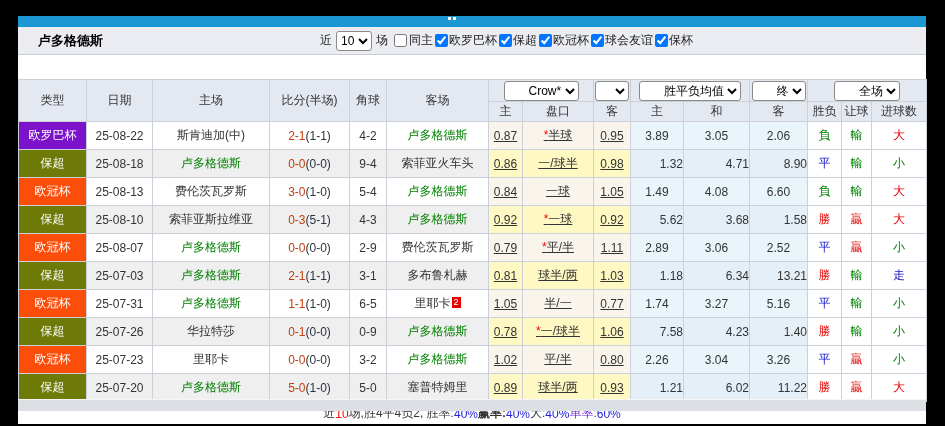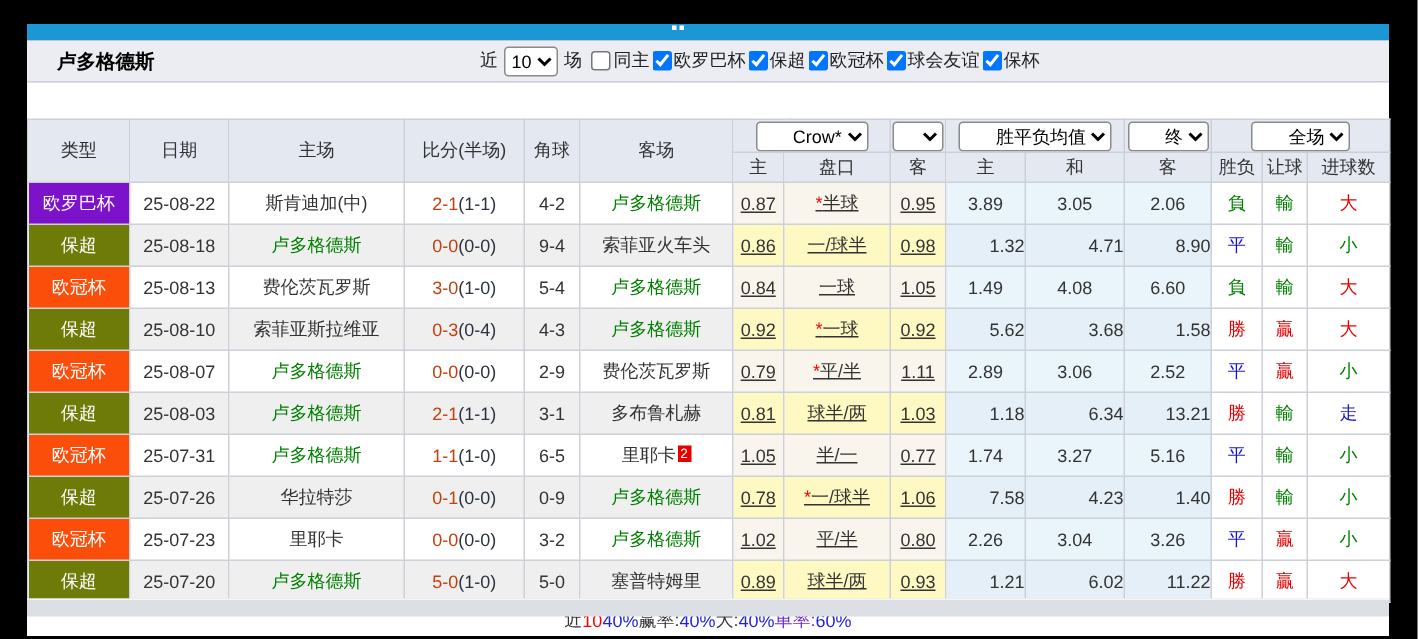--- a/index.html
+++ b/index.html
@@ -247,21 +247,21 @@
           <td class="c-avg">4.08</td>
           <td class="c-avg">6.60</td>
           <td class="c-res" style="color: rgb(0, 128, 0);">負</td>
           <td class="c-res" style="color: rgb(0, 128, 0);">輸</td>
           <td class="c-res" style="color: rgb(230, 0, 0);">大</td>
         </tr>
         <tr class="alt">
           <td class="c-type" style="background: rgb(110, 123, 8);">保超</td>
           <td class="c-date">25-08-10</td>
           <td class="c-team"><span class="team">索菲亚斯拉维亚</span></td>
-          <td class="c-score"><span class="ft">0-3</span><span class="ht">(0-4)</span></td>
+          <td class="c-score"><span class="ft">0-3</span><span class="ht">(5-1)</span></td>
           <td class="c-corner">4-3</td>
           <td class="c-team"><span class="team green">卢多格德斯</span></td>
           <td class="c-crow">0.92</td>
           <td class="c-crow"><span class="star">*</span>一球</td>
           <td class="c-crow">0.92</td>
           <td class="c-avg">5.62</td>
           <td class="c-avg">3.68</td>
           <td class="c-avg">1.58</td>
           <td class="c-res" style="color: rgb(230, 0, 0);">勝</td>
           <td class="c-res" style="color: rgb(230, 0, 0);">贏</td>
@@ -279,21 +279,21 @@
           <td class="c-crow">1.11</td>
           <td class="c-avg">2.89</td>
           <td class="c-avg">3.06</td>
           <td class="c-avg">2.52</td>
           <td class="c-res" style="color: rgb(20, 20, 204);">平</td>
           <td class="c-res" style="color: rgb(230, 0, 0);">贏</td>
           <td class="c-res" style="color: rgb(0, 128, 0);">小</td>
         </tr>
         <tr class="alt">
           <td class="c-type" style="background: rgb(110, 123, 8);">保超</td>
-          <td class="c-date">25-08-03</td>
+          <td class="c-date">25-07-03</td>
           <td class="c-team"><span class="team green">卢多格德斯</span></td>
           <td class="c-score"><span class="ft">2-1</span><span class="ht">(1-1)</span></td>
           <td class="c-corner">3-1</td>
           <td class="c-team"><span class="team">多布鲁札赫</span></td>
           <td class="c-crow">0.81</td>
           <td class="c-crow">球半/两</td>
           <td class="c-crow">1.03</td>
           <td class="c-avg">1.18</td>
           <td class="c-avg">6.34</td>
           <td class="c-avg">13.21</td>
@@ -368,22 +368,23 @@
           <td class="c-res" style="color: rgb(230, 0, 0);">勝</td>
           <td class="c-res" style="color: rgb(230, 0, 0);">贏</td>
           <td class="c-res" style="color: rgb(230, 0, 0);">大</td>
         </tr>
       </tbody>
   </table>
 
   <div class="summary">
       <span style="color: rgb(51, 51, 51);">近</span>
       <span style="color: rgb(255, 0, 0);">10</span>
+      <span style="color: rgb(51, 51, 51);">场,胜4平4负2, 胜率:</span>
       <span style="color: rgb(34, 34, 221);">40%</span>
-      <span style="color: rgb(51, 51, 51);"> 赢率:</span>
+      <span style="color: rgb(51, 51, 51); font-weight: bold;"> 赢率:</span>
       <span style="color: rgb(34, 34, 221);">40%</span>
       <span style="color: rgb(51, 51, 51);"> 大:</span>
       <span style="color: rgb(34, 34, 221);">40%</span>
       <span style="color: #6d28d9;"> 单率:</span>
       <span style="color: rgb(34, 34, 221);">60%</span>
     </div>
 </div>
 
 <div class="hscroll" style="background: rgb(220, 223, 228);"></div>
 

